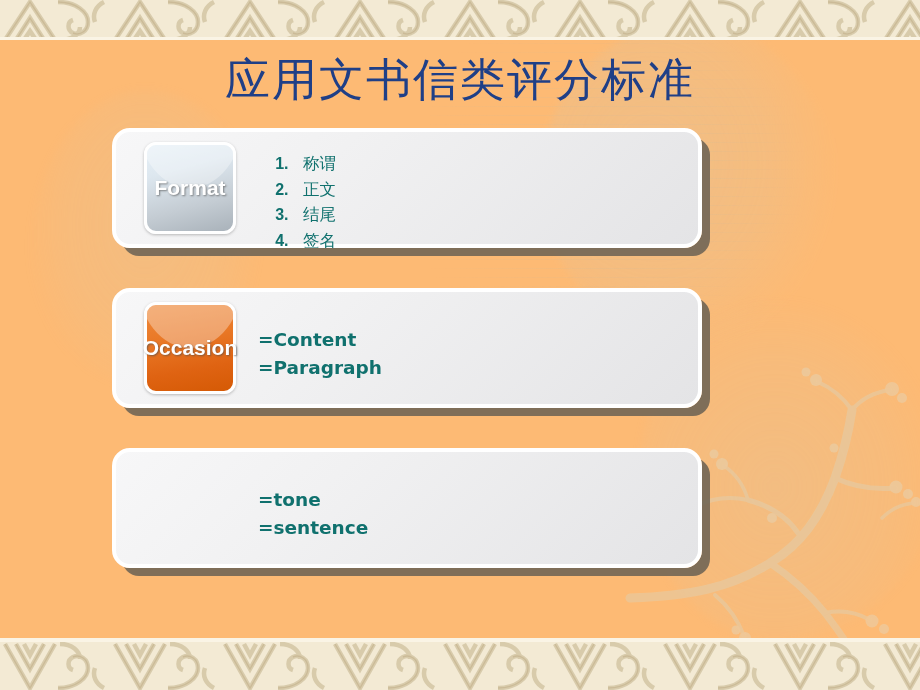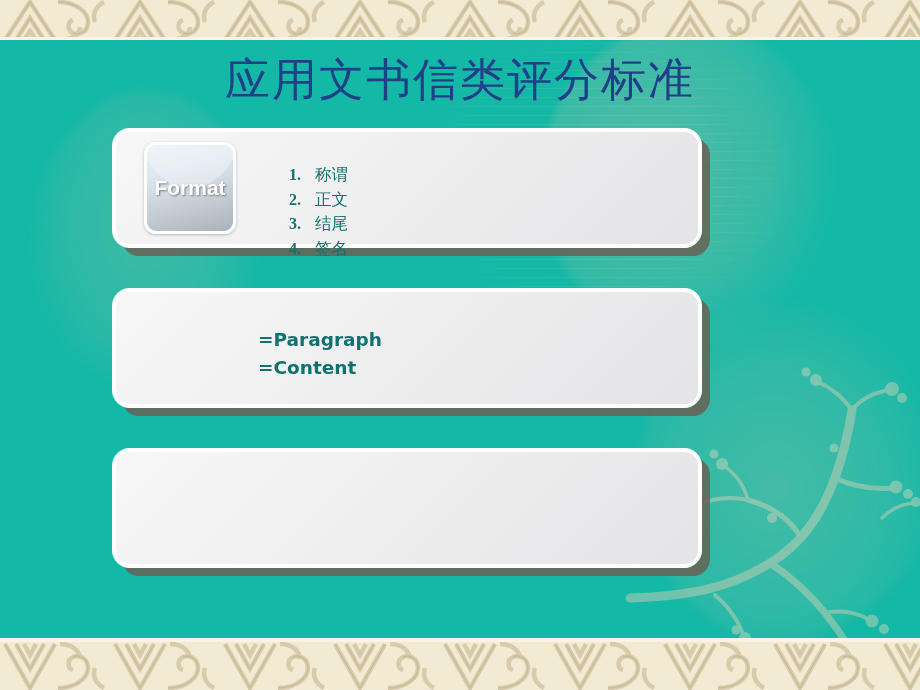--- a/index.html
+++ b/index.html
@@ -10,21 +10,21 @@
     width: 920px;
     height: 690px;
     overflow: hidden;
     font-family: "Liberation Sans", "DejaVu Sans", sans-serif;
   }
 
   .slide {
     position: relative;
     width: 920px;
     height: 690px;
-    background: #14b8a6;
+    background: #fdba74;
     overflow: hidden;
   }
 
   
   .wm {
     position: absolute;
     pointer-events: none;
   }
   .wm-shape-1 {
     left: 540px; top: 20px;
@@ -173,25 +173,25 @@
 
   
   .panel-body {
     position: absolute;
     left: 142px;
     top: 14px;
     right: 12px;
   }
 
   ol.numlist {
-    margin: 17px;
+    margin: 5px;
     padding: 0 0 0 30px;
     list-style-position: outside;
     color: #10716e;
-    font-family: Liberation Serif, serif;
+    font-family: Liberation Sans, sans-serif;
     font-size: 16px;
     line-height: 24.6px;
     font-weight: bold;
   }
   ol.numlist li {
     padding-left: 10px;
   }
   ol.numlist li span {
     font-weight: normal;
     font-size: 16.5px;
@@ -315,22 +315,30 @@
       <ol class="numlist">
         <li><span>称谓</span></li>
         <li><span>正文</span></li>
         <li><span>结尾</span></li>
         <li><span>签名</span></li>
       </ol>
     </div>
   </div>
 
   <div class="panel panel-2">
+    <div class="tile tile-occasion">
+      <div class="tile-inner-gloss"></div>
+      <div class="tile-label">Occasion</div>
+    </div>
     <div class="panel-body body-occasion">
+      <div class="kv-line">=Content</div>
       <div class="kv-line">=Paragraph</div>
-      <div class="kv-line">=Content</div>
     </div>
   </div>
 
   <div class="panel panel-3">
+    <div class="panel-body body-receiver">
+      <div class="kv-line">=tone</div>
+      <div class="kv-line">=sentence</div>
+    </div>
   </div>
 
 </div>
 
 </body></html>

